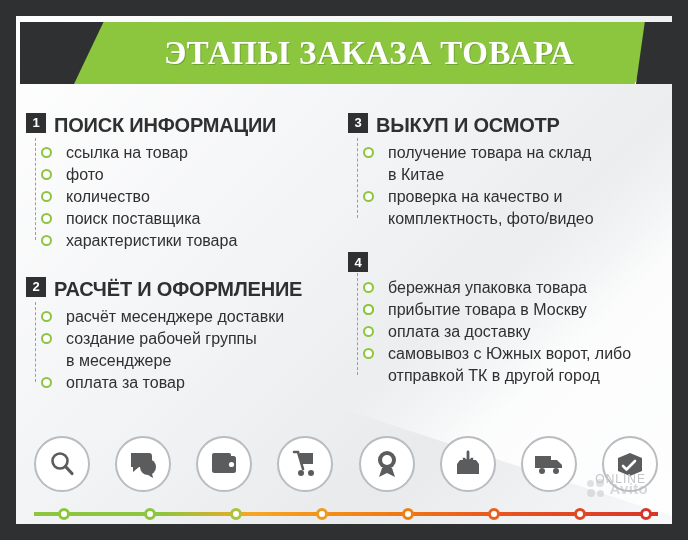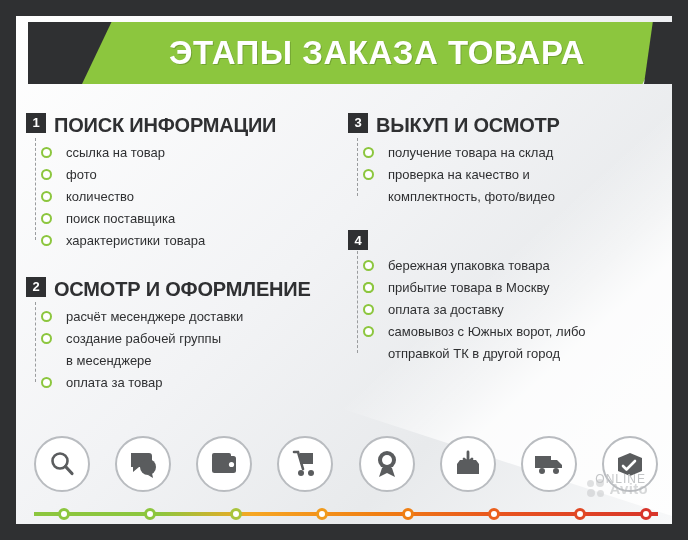--- a/index.html
+++ b/index.html
@@ -18,21 +18,21 @@
 
   
   .panel{position:absolute;left:16px;top:16px;width:656px;height:508px;
     background:linear-gradient(135deg,#ffffff 0%,#f2f3f5 45%,#e8eaec 72%,#f7f8f9 100%);
     overflow:hidden;}
   .panel:before{content:"";position:absolute;right:-120px;top:40px;width:420px;height:420px;
     background:linear-gradient(120deg,rgba(255,255,255,0) 40%,rgba(255,255,255,.85) 60%);
     transform:rotate(18deg);}
 
   
-  .header-wrap{position:absolute;left:12px;top:2px;width:656px;height:72px;}
+  .header-wrap{position:absolute;left:4px;top:2px;width:656px;height:72px;font-family:Liberation Serif, serif;}
   .hdr-dark-left{position:absolute;left:0;top:4px;width:92px;height:62px;background:#2f3032;
     clip-path:polygon(0 0,100% 0,78% 100%,0 100%);}
   .hdr-green{position:absolute;left:54px;top:4px;width:590px;height:62px;background:#8cc63e;
     clip-path:polygon(5% 0,100% 0,95% 100%,0 100%);}
   .hdr-dark-right{position:absolute;right:0;top:4px;width:40px;height:62px;background:#2f3032;
     clip-path:polygon(22% 0,100% 0,100% 100%,0 100%);}
   .hdr-title{position:absolute;left:54px;top:4px;width:590px;height:62px;
     display:flex;align-items:center;justify-content:center;
     color:#ffffff;font-size:33px;font-weight:bold;letter-spacing:.5px;
     text-shadow:1px 1px 0 rgba(0,0,0,.18);white-space:nowrap;}
@@ -47,21 +47,21 @@
   .block-head{display:flex;align-items:center;gap:8px;margin-bottom:7px;}
   .num-box{width:20px;height:20px;background:#2f3032;color:#ffffff;
     font-size:13px;font-weight:bold;display:flex;align-items:center;justify-content:center;
     flex:0 0 auto;}
   .block-title{font-size:20px;font-weight:bold;color:#2f3032;letter-spacing:-.2px;white-space:nowrap;margin-top:6px;}
 
   ul.items{list-style:none;margin:0;padding:0 0 0 18px;position:relative;}
   ul.items:before{content:"";position:absolute;left:9px;top:-6px;bottom:10px;
     border-left:1px dashed #9a9c9e;}
   ul.items li{position:relative;padding:0 0 0 22px;margin:0 0 4px 0;
-    font-size:13px;line-height:18px;color:#2f3032;}
+    font-size:16px;line-height:18px;color:#2f3032;}
   ul.items li .bullet{position:absolute;left:-3px;top:3px;width:11px;height:11px;border-radius:50%;
     border:2.5px solid #8cc63e;background:#ffffff;box-sizing:border-box;}
   ul.items li.cont{padding-left:22px;}
 
   
   .icon-row{position:absolute;left:18px;top:418px;width:624px;height:60px;
     display:flex;justify-content:space-between;align-items:center;}
   .icon-circle{width:56px;height:56px;border-radius:50%;border:2px solid #b9bcc0;
     background:#ffffff;display:flex;align-items:center;justify-content:center;
     box-sizing:border-box;}
@@ -117,41 +117,42 @@
           <li><span class="bullet"></span><span>фото</span></li>
           <li><span class="bullet"></span><span>количество</span></li>
           <li><span class="bullet"></span><span>поиск поставщика</span></li>
           <li><span class="bullet"></span><span>характеристики товара</span></li>
         </ul>
       </div>
 
       <div class="block" style="margin-top:22px;">
         <div class="block-head">
           <div class="num-box">2</div>
-          <div class="block-title">ОСМОТР И ОФОРМЛЕНИЕ</div>
+          <div class="block-title">РАСЧЁТ И ОФОРМЛЕНИЕ</div>
         </div>
         <ul class="items">
           <li><span class="bullet"></span><span>расчёт месенджере доставки</span></li>
           <li><span class="bullet"></span><span>создание рабочей группы</span></li>
           <li class="cont"><span>в месенджере</span></li>
           <li><span class="bullet"></span><span>оплата за товар</span></li>
         </ul>
       </div>
 
     </div>
 
     <div class="col col-right">
 
       <div class="block">
         <div class="block-head">
           <div class="num-box">3</div>
           <div class="block-title">ВЫКУП И ОСМОТР</div>
         </div>
         <ul class="items">
           <li><span class="bullet"></span><span>получение товара на склад</span></li>
+          <li class="cont"><span>в Китае</span></li>
           <li><span class="bullet"></span><span>проверка на качество и</span></li>
           <li class="cont"><span>комплектность, фото/видео</span></li>
         </ul>
       </div>
 
       <div class="block" style="margin-top:24px;">
         <div class="block-head">
           <div class="num-box">4</div>
         </div>
         <ul class="items">

